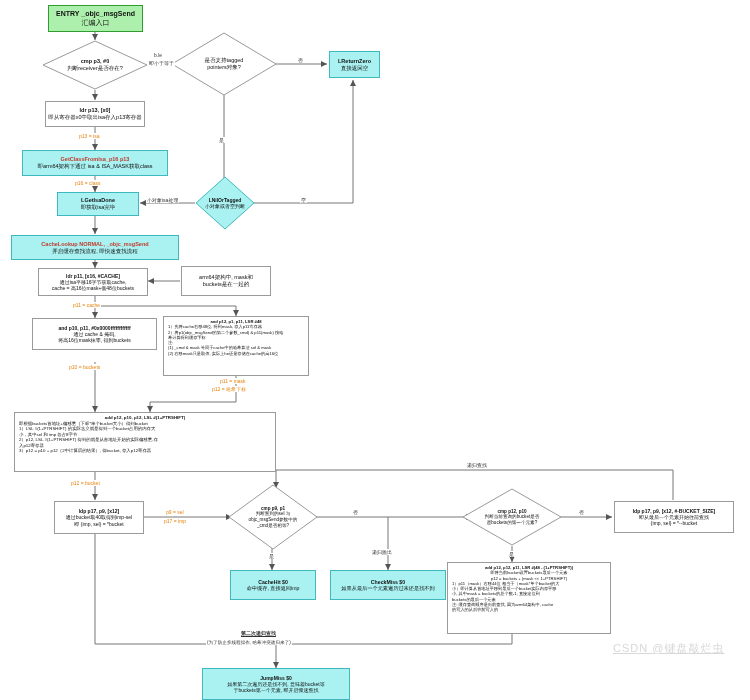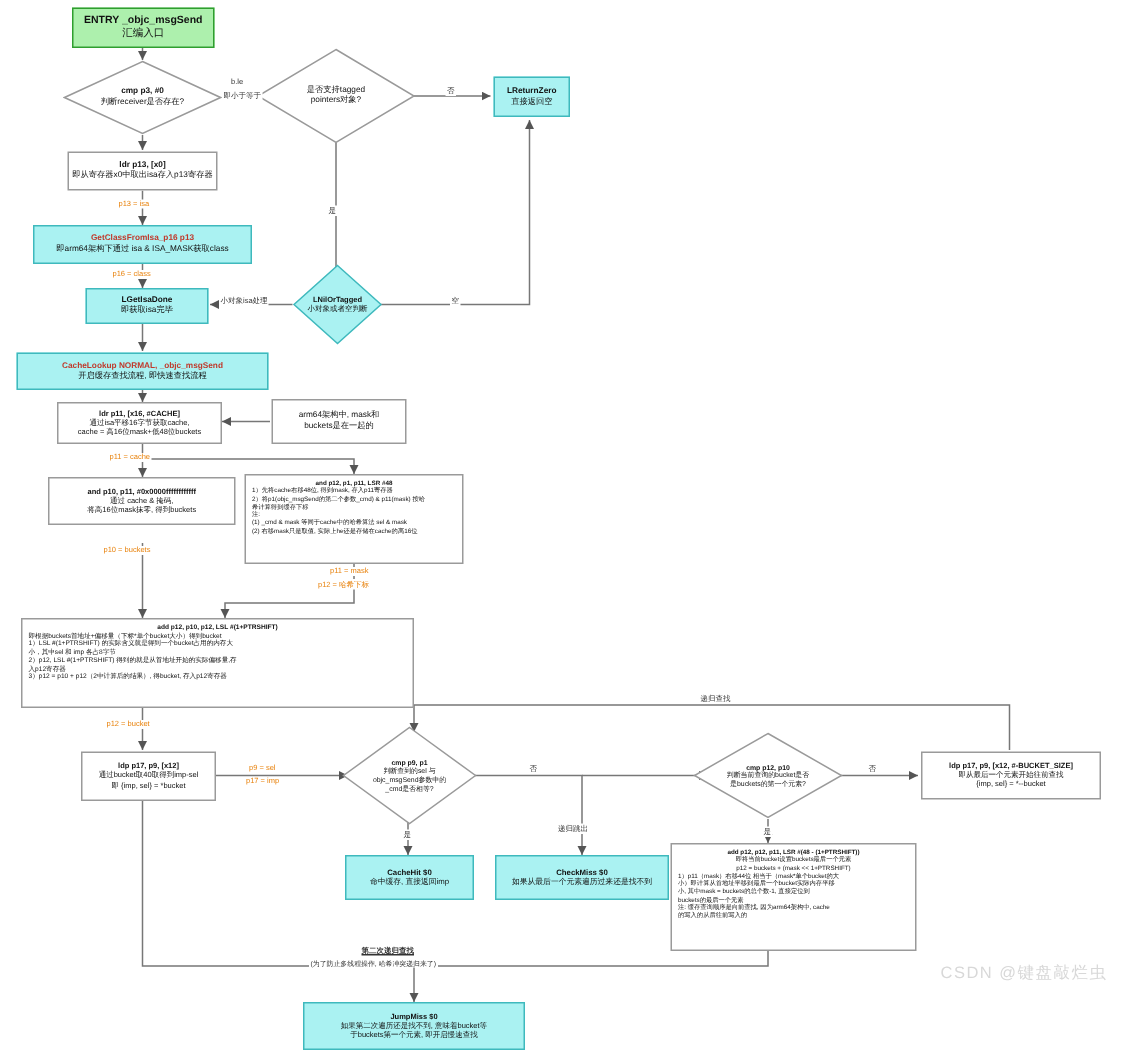--- a/index.html
+++ b/index.html
@@ -335,15 +335,15 @@
   <div class="edge-label" style="left:371px; top:549px; font-size:5px;">递归跳出</div>
 
   <div class="edge-label" style="left:508px; top:551px; font-size:5px;">是</div>
   <div class="edge-label" style="left:578px; top:509px; font-size:5px;">否</div>
 
   <div class="edge-label" style="left:466px; top:462px; font-size:5px;">递归查找</div>
 
   <div class="edge-label" style="left:240px; top:630px; font-size:5px; font-weight:bold; text-decoration:underline;">第二次递归查找</div>
   <div class="edge-label" style="left:206px; top:640px; font-size:4.6px;">(为了防止多线程操作, 哈希冲突递归来了)</div>
 
-  <div class="watermark" style="left:627px; top:641px;">CSDN @键盘敲烂虫</div>
+  <div class="watermark" style="left:613px; top:641px;text-decoration:underline;">CSDN @键盘敲烂虫</div>
 
 </div>
 
 </body></html>

